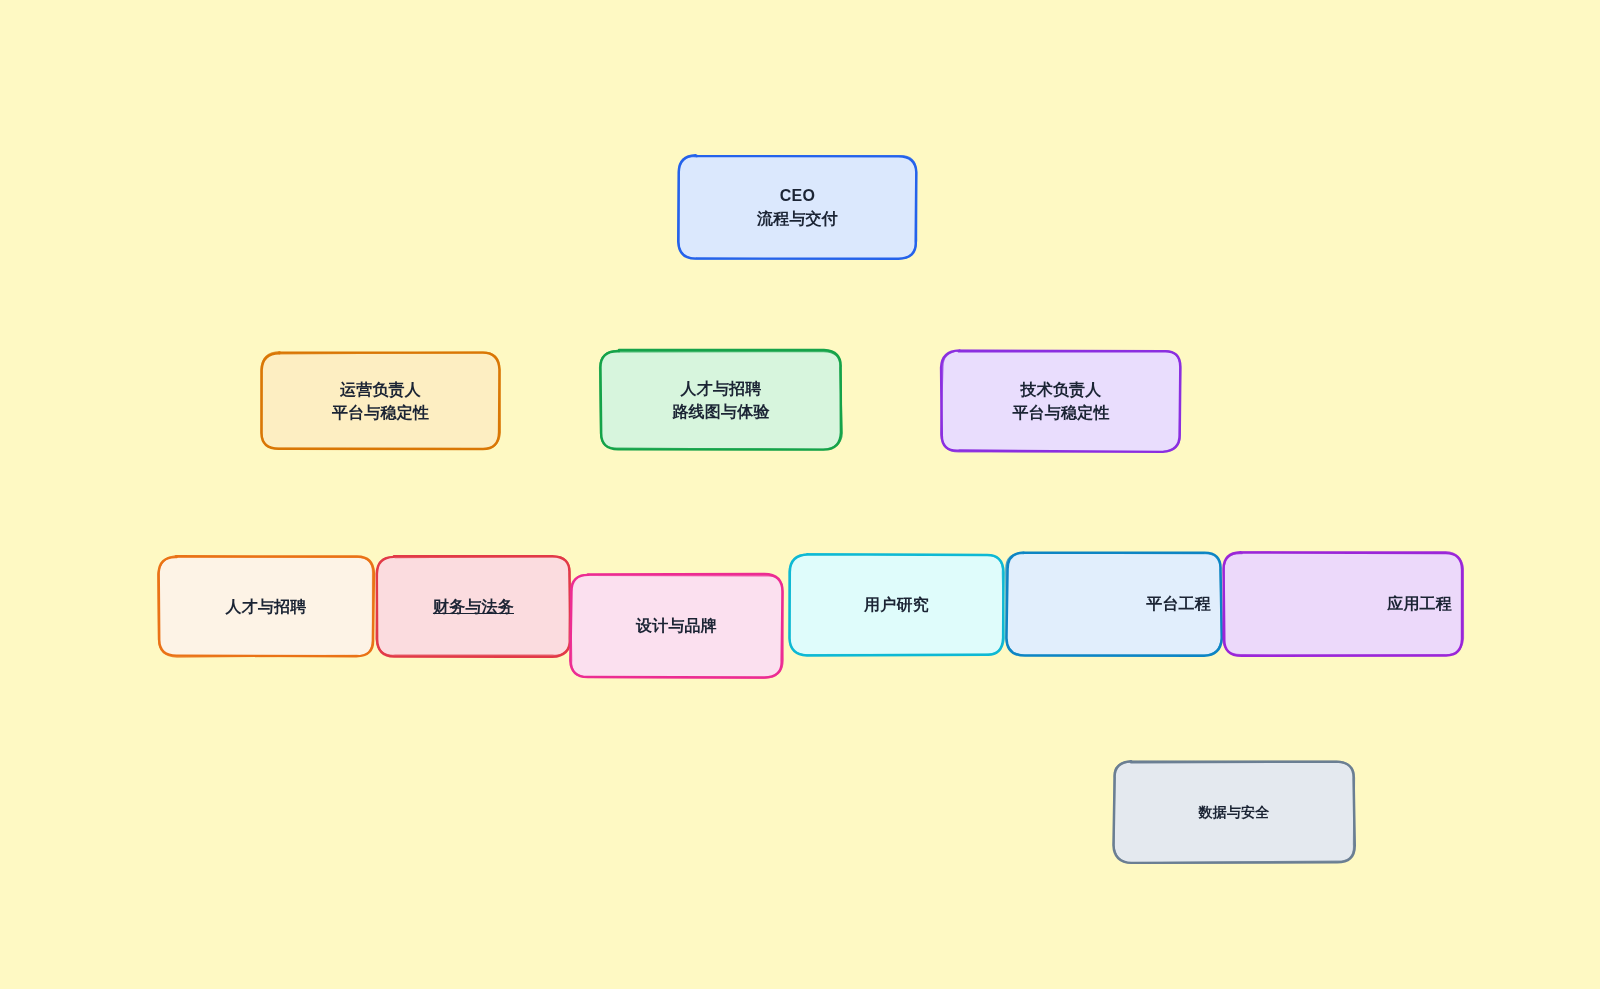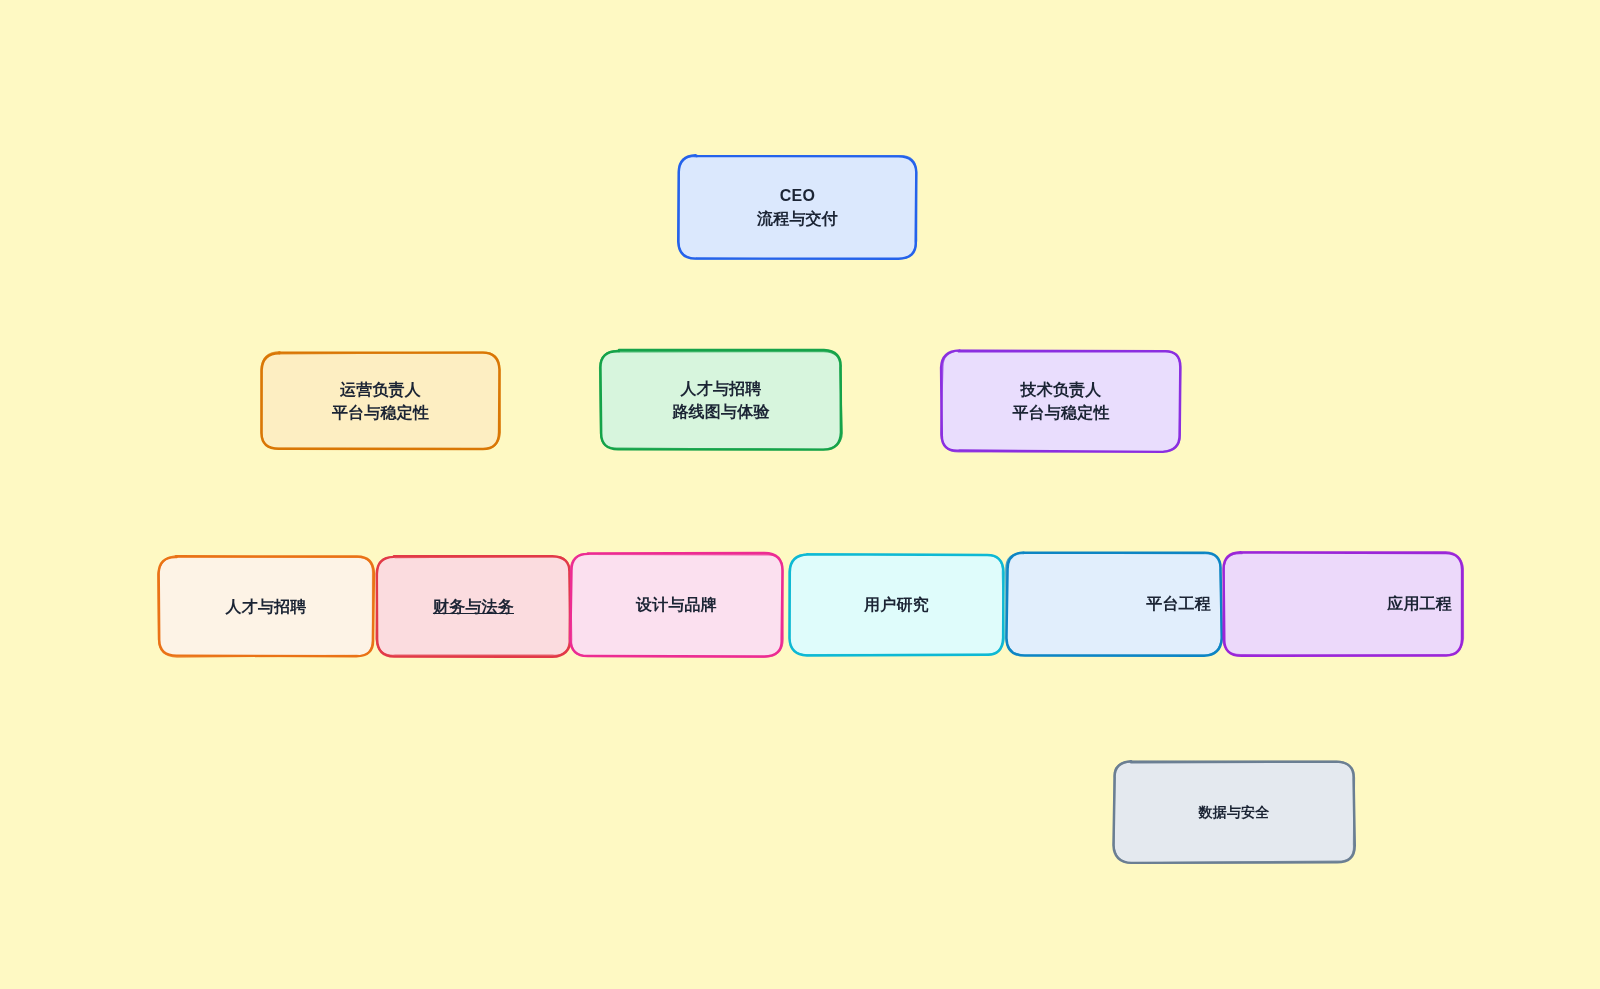--- a/index.html
+++ b/index.html
@@ -116,21 +116,21 @@
     <div class="node r3" style="left: 373px; top: 553px; width: 201px; height: 107px; text-decoration: underline;">
       <svg class="sketch" viewBox="-4 -4 209 115" preserveAspectRatio="none">
         <path d="M 17.743976986873896 0.12204719390720128 L 183.24171361145562 0.2823296197224408 Q 200.724578385707 -0.22934213555417954 200.79707098882645 18.18165421122685 L 200.93935781149193 88.77649465957657 Q 201.0265837370418 106.8913413850125 183.29654578180052 107.02606571405195 L 17.858387823449448 106.94920929041692 Q -0.0021341124549508093 106.75503599699587 0.27435309598222374 89.22096976861357 L 0.001245826855301857 18.291428151447327 Q 0.24856568402610718 -0.15733881136402486 18.082825773116202 -0.18231273405253887 Z" fill="#fbdcdf" stroke="none"></path>
         <path d="M 17.702822156250477 -0.5223710726946592 L 182.64230204299093 -0.5257555119693279 Q 201.18994111418723 -0.0017416104674339294 200.2301751241088 17.73933826908469 L 201.5997871618718 88.25252011492849 Q 200.93885023631157 106.50427669212222 182.48601260855793 107.67345758117736 L 17.916469460725786 107.36990607827902 Q 0.5768492493778468 107.2230100594461 0.26314870305359367 88.74217547103763 L -0.06121256947517395 18.696402952447535 Q 0.029458190128207207 0.6905506942421198 17.688194689154624 0.12331959418952465 Z" fill="none" stroke="#e23b48" stroke-width="2.6" stroke-linecap="round" stroke-linejoin="round" opacity="1"></path>
         <path d="M 19.101342897489666 0.8234641168266534 L 183.6462226839736 -0.2272696305066347 Q 201.11155563220382 -1.1708158610388637 200.61928012222052 19.022637298330665 L 199.96683498881757 88.63627100549638 Q 201.01342799216508 107.68865562342107 182.33036609217524 106.0335908215493 L 19.133350864425303 106.00607442148029 Q 0.7941574417054653 107.39541431181132 -0.5509620487689971 88.28294085822999 L 0.4544843969866633 17.257568999938666 Q 0.21578772906213997 -0.24135094955563544 17.609340610541402 0.393762282282114 Z" fill="none" stroke="#e23b48" stroke-width="1.7" stroke-linecap="round" stroke-linejoin="round" opacity="0.75"></path>
       </svg>
       <div class="label">
         <span class="line">财务与法务</span>
       </div>
     </div>
-    <div class="node r3" style="left: 567px; top: 550px; width: 219px; height: 110px;">
+    <div class="node r3" style="left: 567px; top: 571px; width: 219px; height: 110px;">
       <svg class="sketch" viewBox="-4 -4 227 118" preserveAspectRatio="none">
         <path d="M 17.743976986873896 0.12204719390720128 L 201.24171361145562 0.2823296197224408 Q 218.724578385707 -0.22934213555417954 218.79707098882645 18.18165421122685 L 218.93935781149193 91.77649465957657 Q 219.0265837370418 109.8913413850125 201.29654578180052 110.02606571405195 L 17.858387823449448 109.94920929041692 Q -0.0021341124549508093 109.75503599699587 0.27435309598222374 92.22096976861357 L 0.001245826855301857 18.291428151447327 Q 0.24856568402610718 -0.15733881136402486 18.082825773116202 -0.18231273405253887 Z" fill="#fbe0ef" stroke="none"></path>
         <path d="M 17.55009915009141 -0.3806082226336003 L 200.6170337151736 -0.7808540254831314 Q 219.43456312939526 -0.49208166189491753 219.40836551487445 18.390219740942122 L 218.5182106707245 92.32449941784144 Q 219.37258430086075 109.85549201667308 200.32057971283794 110.26938769482076 L 17.422591266036033 109.74581520706415 Q 0.10061630085110665 109.62795863635839 -0.537205969542265 92.19891076795757 L 0.6220384985208511 18.065327098965646 Q 0.7128474619239569 0.08604039363563061 18.086308834701775 0.1968420509248972 Z" fill="none" stroke="#ec2d93" stroke-width="2.6" stroke-linecap="round" stroke-linejoin="round" opacity="1"></path>
         <path d="M 18.077122766152023 0.5094039548188448 L 202.09902612548322 1.1512369534000755 Q 220.08673279266804 -0.3207988338544965 219.3296737499535 18.699825642630458 L 219.90421396773309 91.39322873540223 Q 219.58670656699687 109.44957372192293 201.92306480146945 110.72632111907005 L 17.285395104065536 109.99053339138626 Q -0.8649778515100479 109.55727466773241 0.6494565926492214 92.07697271499782 L -0.34841882698237897 18.1504869075492 Q -0.009309406019747257 -0.559088541381061 19.058755139261486 -0.2827528243884444 Z" fill="none" stroke="#ec2d93" stroke-width="1.7" stroke-linecap="round" stroke-linejoin="round" opacity="0.75"></path>
       </svg>
       <div class="label">
         <span class="line">设计与品牌</span>
       </div>
     </div>
     <div class="node r3" style="left: 786px; top: 551px; width: 221px; height: 108px;">

